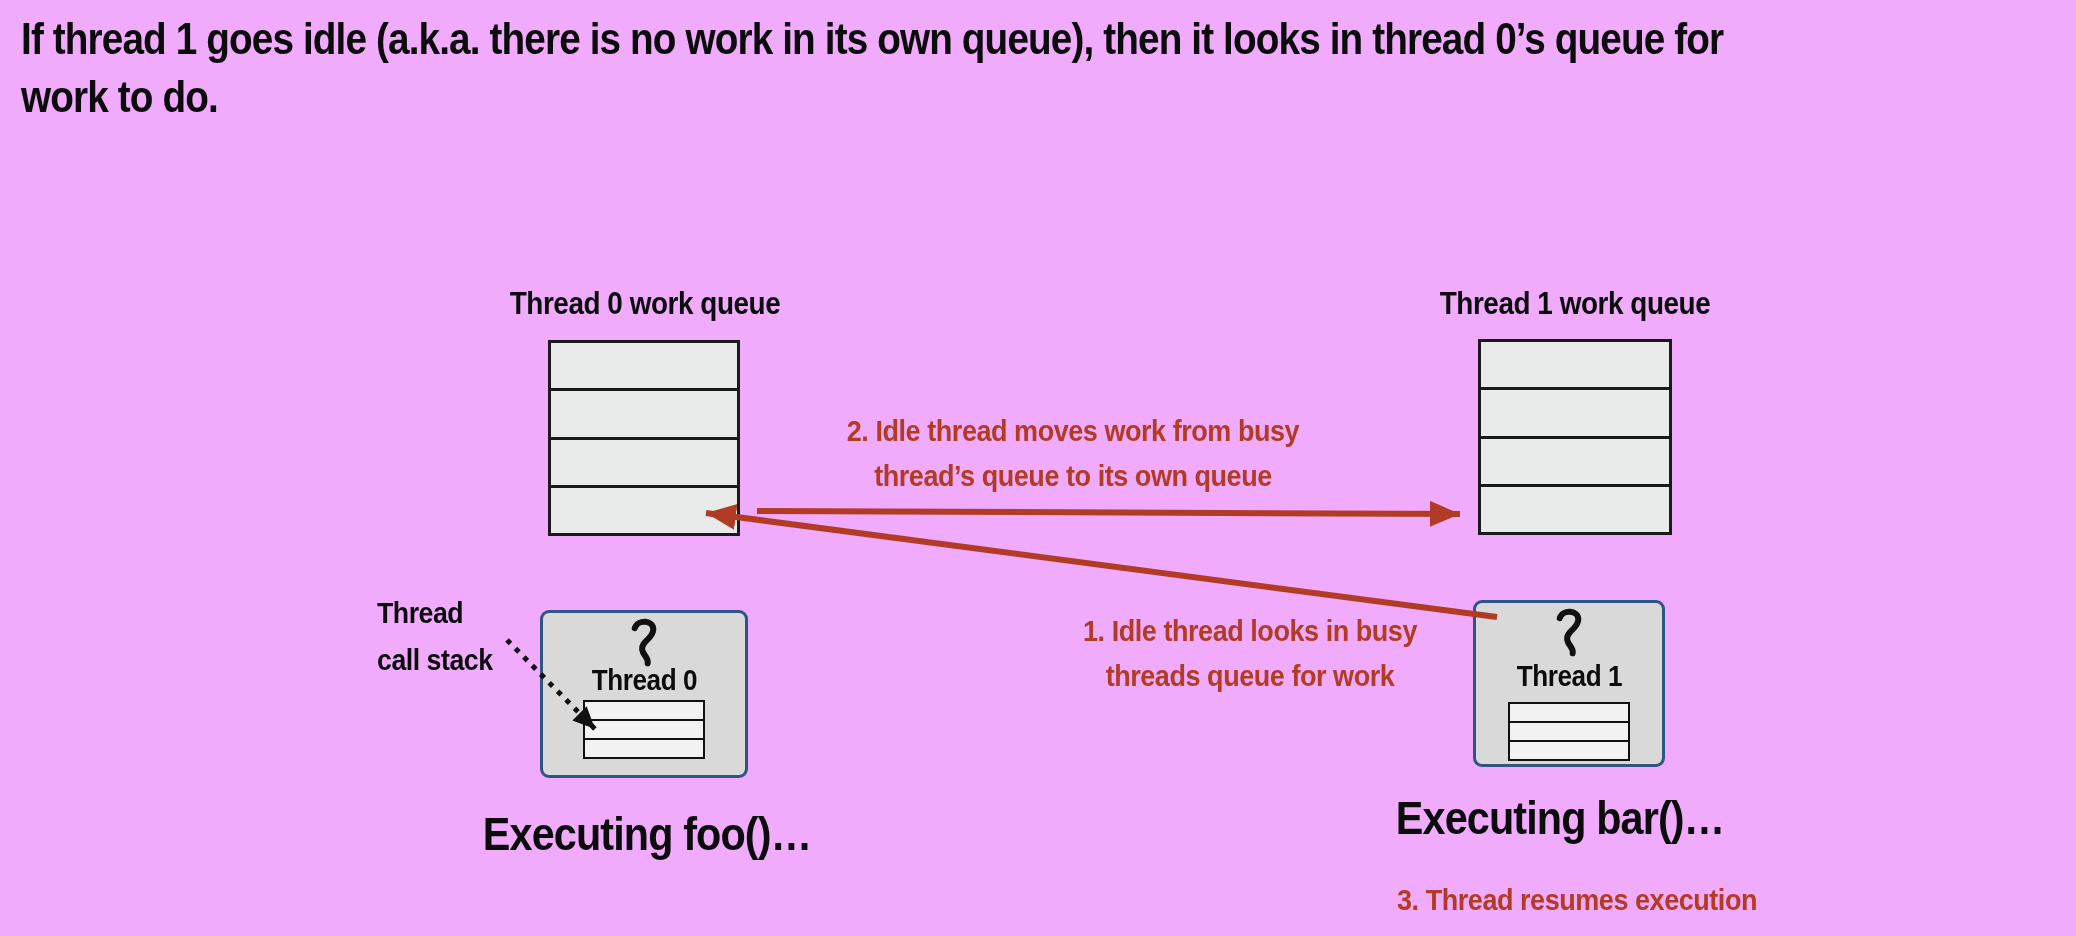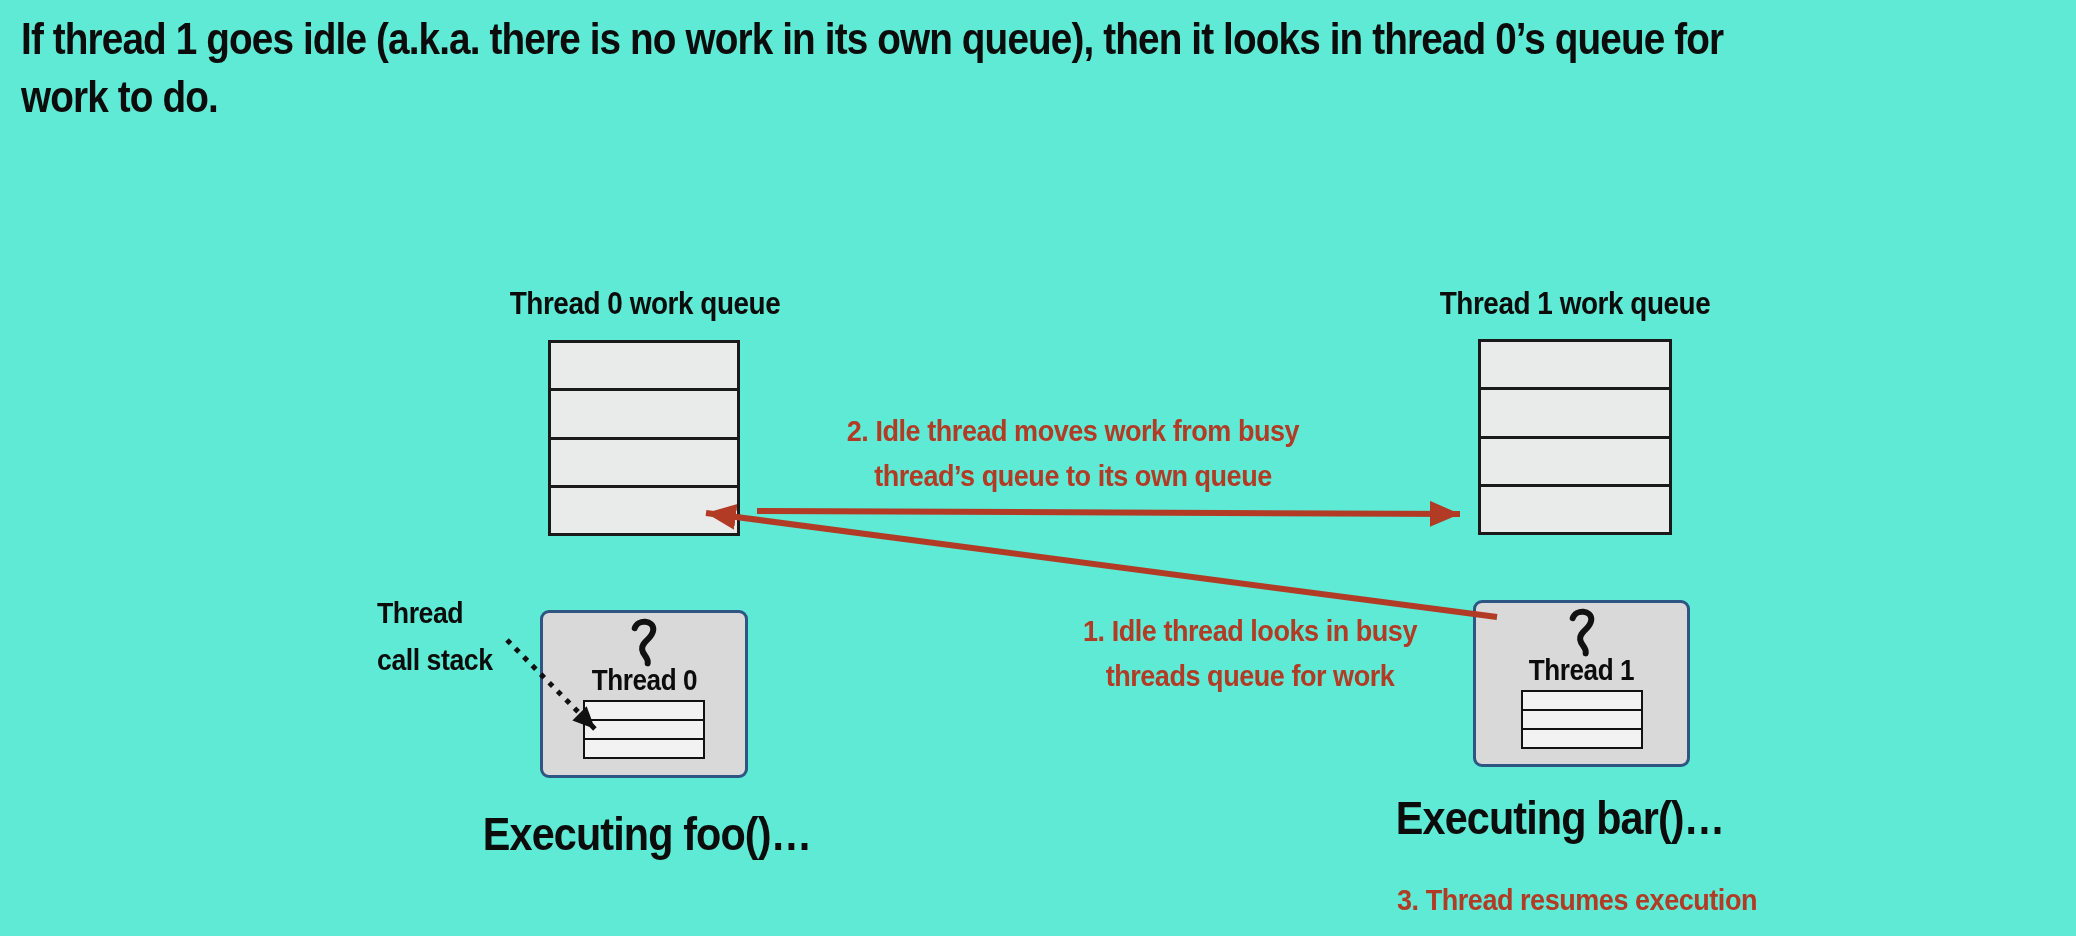--- a/index.html
+++ b/index.html
@@ -1,19 +1,19 @@
 <!DOCTYPE html>
 <html style="--accent-red: #b23b25; --queue-fill: #e9eaea; --card-fill: #d9d9d9; --card-border: #2f5582; --text-black: #0c0c0c;"><head>
 <meta charset="utf-8">
 <style>
   html,body{margin:0;padding:0;background:#ffffff;}
   .slide{
     position:relative;
     width:2076px;height:936px;
-    background:#5eead4;
+    background:#f0abfc;
     font-family:"Liberation Sans",sans-serif;
     overflow:hidden;
   }
   
   .title{
     position:absolute;left:21px;top:10px;width:2050px;
     color:#0c0c0c;font-weight:bold;font-size:44px;line-height:58px;
     letter-spacing:-1px;
   }
   .title .tline{transform:scaleX(.88);transform-origin:left center;white-space:nowrap;}
@@ -40,21 +40,21 @@
   
   .thread-card{
     position:absolute;
     background:var(--card-fill,#d9d9d9);
     border:3px solid var(--card-border,#2f5582);
     border-radius:9px;
     box-sizing:border-box;
     display:flex;flex-direction:column;align-items:center;
   }
   #thread0-card{left:540px;top:610px;width:208px;height:168px;}
-  #thread1-card{left:1473px;top:600px;width:217px;height:167px;}
+  #thread1-card{left:1473px;top:600px;width:192px;height:167px;gap:6px;}
   .squiggle{margin-top:5px;height:50px;}
   .thread-name{
     color:#0c0c0c;font-weight:bold;font-size:29px;letter-spacing:-.5px;
     transform:scaleX(.9);margin-top:-4px;white-space:nowrap;
   }
   .call-stack{
     margin-top:3px;width:122px;
     border:2.5px solid #111;background:#f2f2f2;
     display:flex;flex-direction:column;box-sizing:border-box;
   }

